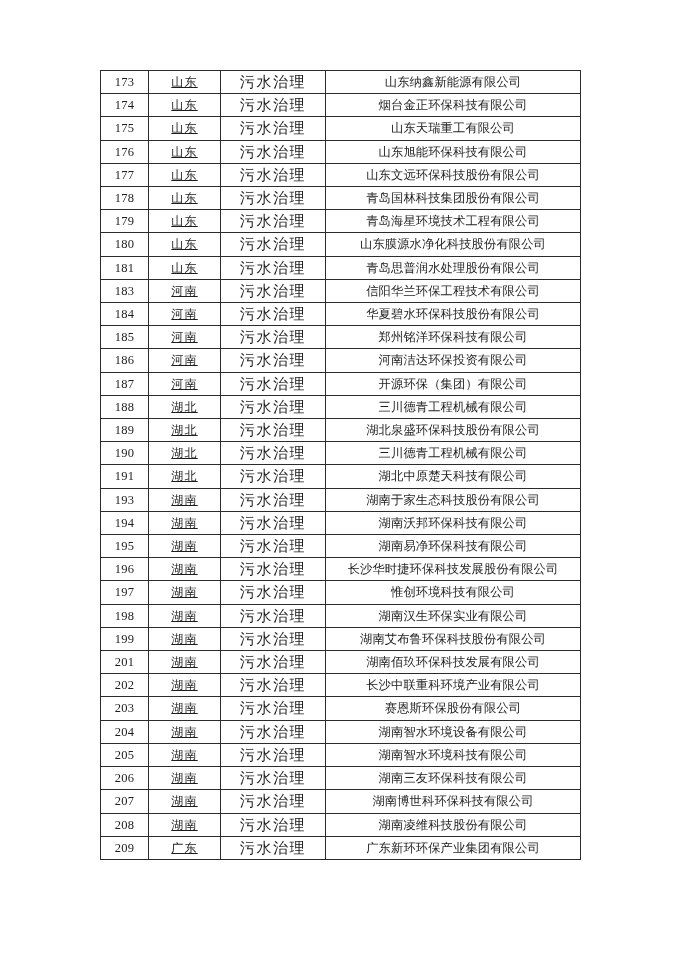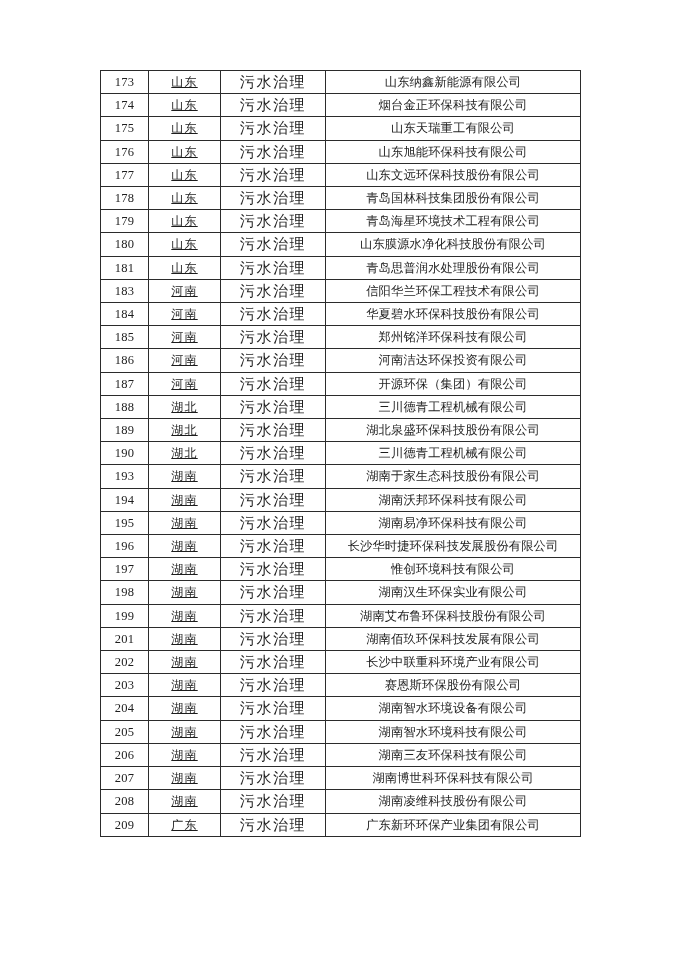--- a/index.html
+++ b/index.html
@@ -183,20 +183,26 @@
             <td class="cell-category">污水治理</td>
             <td class="cell-company">湖北泉盛环保科技股份有限公司</td>
           </tr>
           <tr>
             <td class="cell-index">190</td>
             <td class="cell-province">湖北</td>
             <td class="cell-category">污水治理</td>
             <td class="cell-company">三川德青工程机械有限公司</td>
           </tr>
           <tr>
+            <td class="cell-index">191</td>
+            <td class="cell-province">湖北</td>
+            <td class="cell-category">污水治理</td>
+            <td class="cell-company">湖北中原楚天科技有限公司</td>
+          </tr>
+          <tr>
             <td class="cell-index">193</td>
             <td class="cell-province">湖南</td>
             <td class="cell-category">污水治理</td>
             <td class="cell-company">湖南于家生态科技股份有限公司</td>
           </tr>
           <tr>
             <td class="cell-index">194</td>
             <td class="cell-province">湖南</td>
             <td class="cell-category">污水治理</td>
             <td class="cell-company">湖南沃邦环保科技有限公司</td>

